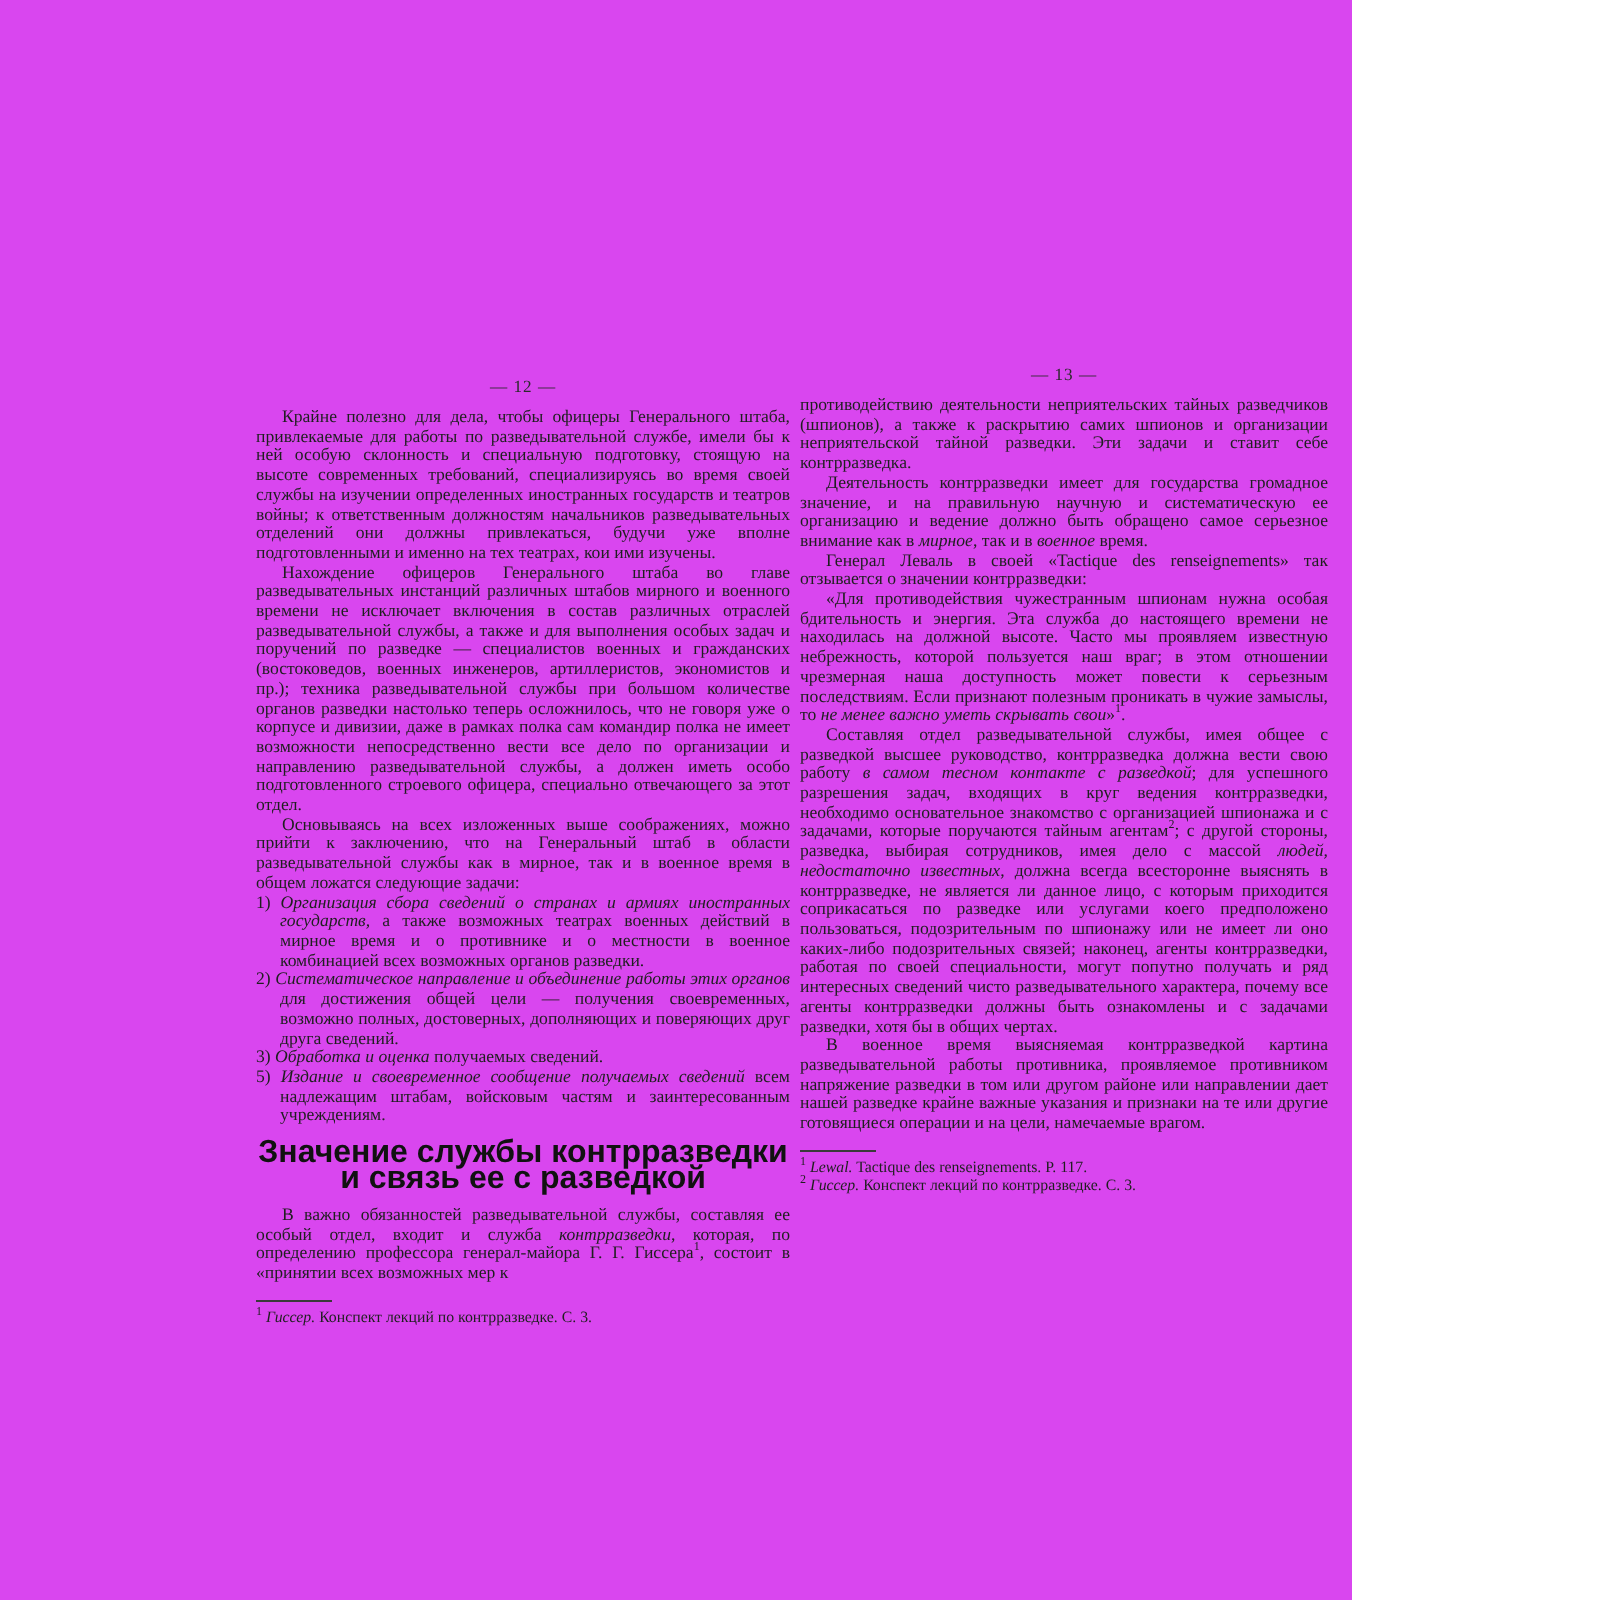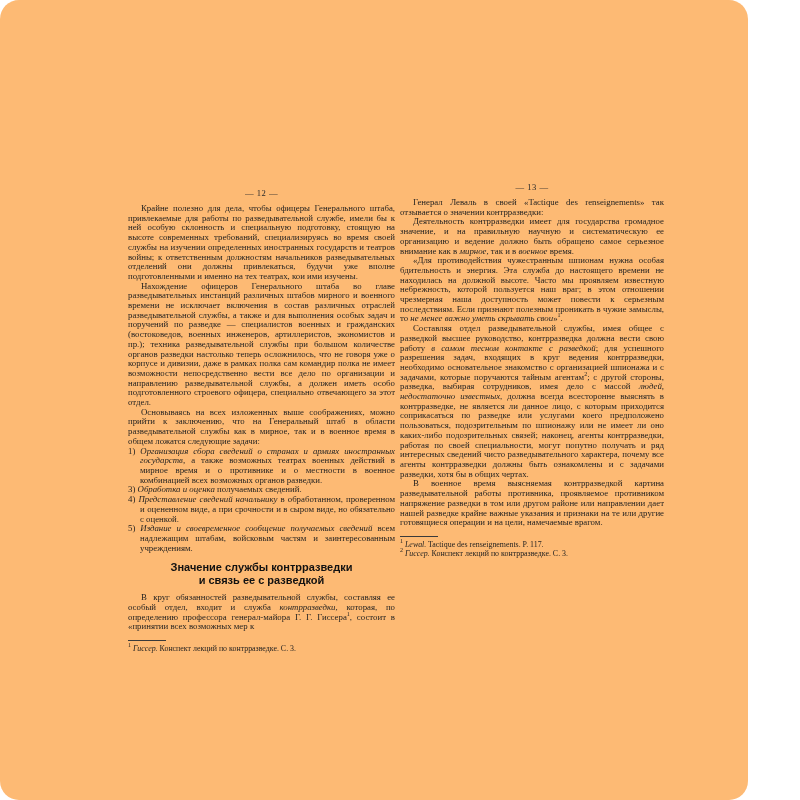--- a/index.html
+++ b/index.html
@@ -6,25 +6,24 @@
     margin: 0;
     padding: 0;
     width: 800px;
     height: 800px;
     background: #ffffff;
     font-family: "Liberation Serif", serif;
     color: #1f1f1f;
   }
   .spread {
     position: relative;
-    width: 748px;
+    width: 676px;
     height: 800px;
-    background: #fdba74;
+    background: #d946ef;
     overflow: hidden;
-    border-radius: 19px;
   }
   .page {
     position: absolute;
     top: 0;
   }
   .page-left  { left: 128px; top: 188px; width: 267px; }
   .page-right { left: 400px; top: 182px; width: 264px; }
   .page-header {
     text-align: center;
     font-size: 8.6px;
@@ -40,21 +39,21 @@
   }
   .page-body p { margin: 0; }
   p.para { text-indent: 13px; }
   p.para.noindent { text-indent: 0; }
   p.list-item {
     margin-left: 12px;
     text-indent: -12px;
   }
   h2.section-heading {
     font-family: "Liberation Sans", sans-serif;
-    font-size: 11px;
+    font-size: 16px;
     line-height: 12.5px;
     font-weight: bold;
     text-align: center;
     color: #111111;
     margin: 8px 0 7px 0;
   }
   .footnote-rule {
     width: 38px;
     height: 0;
     border-top: 1px solid #3a3a3a;
@@ -78,35 +77,36 @@
 
 <div class="spread">
 
   <section class="page page-left">
     <div class="page-header">— 12 —</div>
     <div class="page-body">
         <p class="para"><span>Крайне полезно для дела, чтобы офицеры Генерального штаба, привлекаемые для работы по разведывательной службе, имели бы к ней особую склонность и специальную подготовку, стоящую на высоте современных требований, специализируясь во время своей службы на изучении определенных иностранных государств и театров войны; к ответственным должностям начальников разведывательных отделений они должны привлекаться, будучи уже вполне подготовленными и именно на тех театрах, кои ими изучены.</span></p>
         <p class="para"><span>Нахождение офицеров Генерального штаба во главе разведывательных инстанций различных штабов мирного и военного времени не исключает включения в состав различных отраслей разведывательной службы, а также и для выполнения особых задач и поручений по разведке — специалистов военных и гражданских (востоковедов, военных инженеров, артиллеристов, экономистов и пр.); техника разведывательной службы при большом количестве органов разведки настолько теперь осложнилось, что не говоря уже о корпусе и дивизии, даже в рамках полка сам командир полка не имеет возможности непосредственно вести все дело по организации и направлению разведывательной службы, а должен иметь особо подготовленного строевого офицера, специально отвечающего за этот отдел.</span></p>
         <p class="para"><span>Основываясь на всех изложенных выше соображениях, можно прийти к заключению, что на Генеральный штаб в области разведывательной службы как в мирное, так и в военное время в общем ложатся следующие задачи:</span></p>
         <p class="list-item"><span>1) </span><em>Организация сбора сведений о странах и армиях иностранных государств,</em><span> а также возможных театрах военных действий в мирное время и о противнике и о местности в военное комбинацией всех возможных органов разведки.</span></p>
+        <p class="list-item"><span>2) </span><em>Систематическое направление и объединение работы этих органов</em><span> для достижения общей цели — получения своевременных, возможно полных, достоверных, дополняющих и поверяющих друг друга сведений.</span></p>
         <p class="list-item"><span>3) </span><em>Обработка и оценка</em><span> получаемых сведений.</span></p>
-        <p class="list-item"><span>4) </span><em>Представление сведений начальнику</em><span> в обработанном, проверенном и оцененном виде, а при срочности и в сыром виде, но обязательно с оценкой.</span></p>
         <p class="list-item"><span>5) </span><em>Издание и своевременное сообщение получаемых сведений</em><span> всем надлежащим штабам, войсковым частям и заинтересованным учреждениям.</span></p>
         <h2 class="section-heading"><span>Значение службы контрразведки</span><br><span>и связь ее с разведкой</span></h2>
-        <p class="para"><span>В круг обязанностей разведывательной службы, составляя ее особый отдел, входит и служба </span><em>контрразведки</em><span>, которая, по определению профессора генерал-майора Г. Г. Гиссера</span><sup>1</sup><span>, состоит в «принятии всех возможных мер к</span></p>
+        <p class="para"><span>В важно обязанностей разведывательной службы, составляя ее особый отдел, входит и служба </span><em>контрразведки</em><span>, которая, по определению профессора генерал-майора Г. Г. Гиссера</span><sup>1</sup><span>, состоит в «принятии всех возможных мер к</span></p>
         <div class="footnote-rule"></div>
         <p class="footnote"><sup>1</sup><span> </span><em>Гиссер.</em><span> Конспект лекций по контрразведке. С. 3.</span></p>
       </div>
   </section>
 
   <section class="page page-right">
     <div class="page-header">— 13 —</div>
     <div class="page-body">
+        <p class="para noindent"><span>противодействию деятельности неприятельских тайных разведчиков (шпионов), а также к раскрытию самих шпионов и организации неприятельской тайной разведки. Эти задачи и ставит себе контрразведка.</span></p>
+        <p class="para"><span>Деятельность контрразведки имеет для государства громадное значение, и на правильную научную и систематическую ее организацию и ведение должно быть обращено самое серьезное внимание как в </span><em>мирное</em><span>, так и в </span><em>военное</em><span> время.</span></p>
         <p class="para"><span>Генерал Леваль в своей «Tactique des renseignements» так отзывается о значении контрразведки:</span></p>
-        <p class="para"><span>Деятельность контрразведки имеет для государства громадное значение, и на правильную научную и систематическую ее организацию и ведение должно быть обращено самое серьезное внимание как в </span><em>мирное</em><span>, так и в </span><em>военное</em><span> время.</span></p>
         <p class="para"><span>«Для противодействия чужестранным шпионам нужна особая бдительность и энергия. Эта служба до настоящего времени не находилась на должной высоте. Часто мы проявляем известную небрежность, которой пользуется наш враг; в этом отношении чрезмерная наша доступность может повести к серьезным последствиям. Если признают полезным проникать в чужие замыслы, то </span><em>не менее важно уметь скрывать свои</em><span>»</span><sup>1</sup><span>.</span></p>
         <p class="para"><span>Составляя отдел разведывательной службы, имея общее с разведкой высшее руководство, контрразведка должна вести свою работу </span><em>в самом тесном контакте с разведкой</em><span>; для успешного разрешения задач, входящих в круг ведения контрразведки, необходимо основательное знакомство с организацией шпионажа и с задачами, которые поручаются тайным агентам</span><sup>2</sup><span>; с другой стороны, разведка, выбирая сотрудников, имея дело с массой </span><em>людей, недостаточно известных</em><span>, должна всегда всесторонне выяснять в контрразведке, не является ли данное лицо, с которым приходится соприкасаться по разведке или услугами коего предположено пользоваться, подозрительным по шпионажу или не имеет ли оно каких-либо подозрительных связей; наконец, агенты контрразведки, работая по своей специальности, могут попутно получать и ряд интересных сведений чисто разведывательного характера, почему все агенты контрразведки должны быть ознакомлены и с задачами разведки, хотя бы в общих чертах.</span></p>
         <p class="para"><span>В военное время выясняемая контрразведкой картина разведывательной работы противника, проявляемое противником напряжение разведки в том или другом районе или направлении дает нашей разведке крайне важные указания и признаки на те или другие готовящиеся операции и на цели, намечаемые врагом.</span></p>
         <div class="footnote-rule"></div>
         <p class="footnote"><sup>1</sup><span> </span><em>Lewal.</em><span> Tactique des renseignements. P. 117.</span></p>
         <p class="footnote"><sup>2</sup><span> </span><em>Гиссер.</em><span> Конспект лекций по контрразведке. С. 3.</span></p>
       </div>
   </section>
 
 </div>

